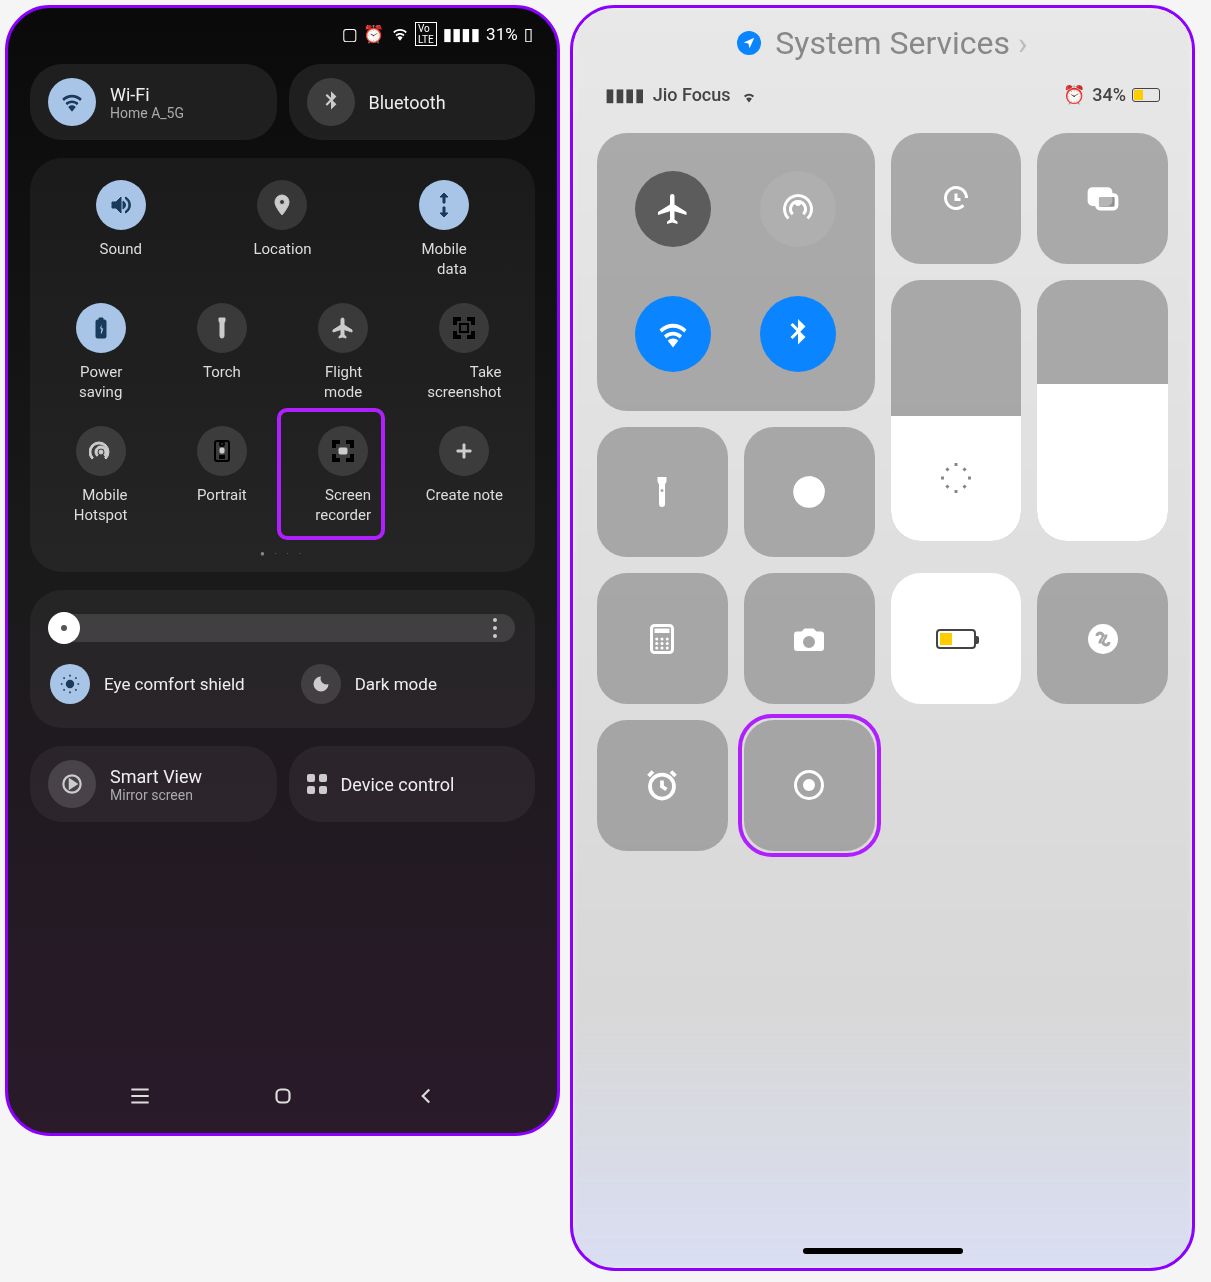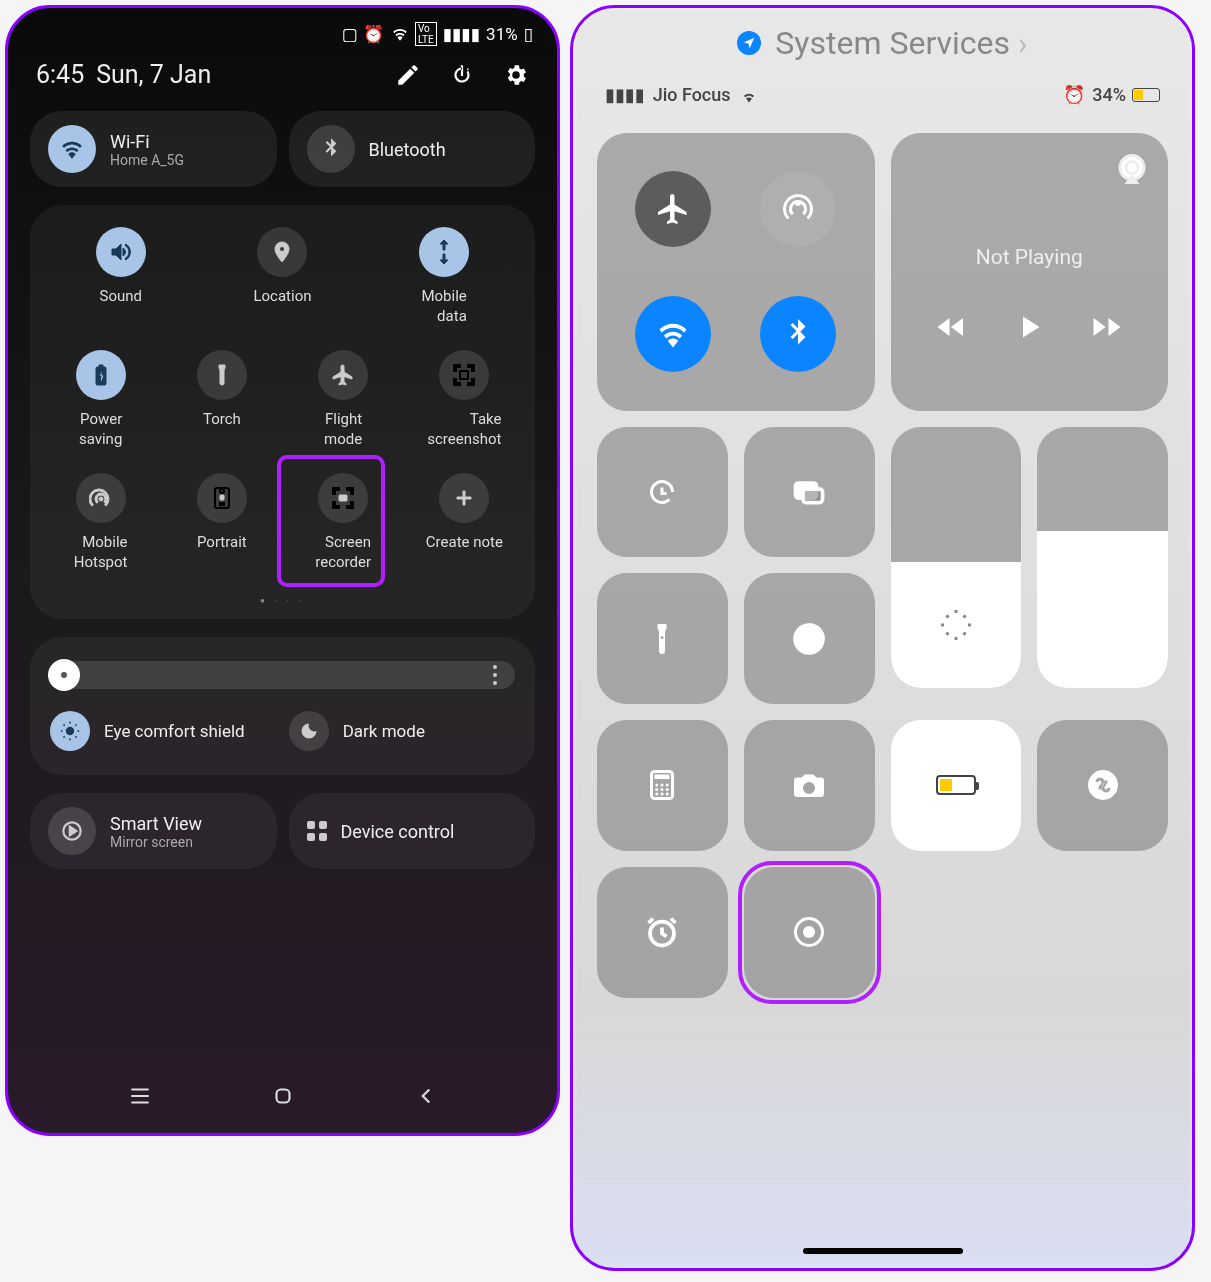--- a/index.html
+++ b/index.html
@@ -29,21 +29,21 @@
 .a-tile-icon.on{background:#a8c5e8}
 .a-tile-icon.off{background:rgba(255,255,255,0.12)}
 .a-tile-icon svg{width:24px;height:24px}
 .a-tile-label{font-size:15px;color:#ddd;text-align:right;line-height:1.3}
 .a-dots{text-align:center;color:#888;font-size:8px;letter-spacing:4px}
 .a-bright{margin:18px 22px 0;background:rgba(255,255,255,0.05);border-radius:32px;padding:24px 20px}
 .a-slider{height:28px;background:rgba(255,255,255,0.12);border-radius:14px;position:relative;margin-bottom:22px}
 .a-slider-thumb{position:absolute;left:3%;top:50%;transform:translate(-50%,-50%);width:32px;height:32px;border-radius:50%;background:#fff}
 .a-slider-dots{position:absolute;right:18px;top:50%;transform:translateY(-50%);display:flex;flex-direction:column;gap:4px}
 .a-slider-dots i{width:4px;height:4px;border-radius:50%;background:#ccc}
-.a-comfort{display:flex;align-items:center;gap:44px}
+.a-comfort{display:flex;align-items:center;gap:56px}
 .a-comfort-item{display:flex;align-items:center;gap:14px;color:#eee;font-size:17px}
 .a-comfort-item .ci{width:40px;height:40px;border-radius:50%;display:flex;align-items:center;justify-content:center}
 .a-comfort-item .ci.on{background:#a8c5e8}
 .a-comfort-item .ci.off{background:rgba(255,255,255,0.12)}
 .a-bottom{margin:18px 22px 0;display:flex;gap:12px}
 .a-nav{position:absolute;bottom:24px;left:0;right:0;display:flex;justify-content:space-around;align-items:center;padding:0 60px}
 .a-nav svg{width:26px;height:26px;stroke:#ddd;fill:none;stroke-width:2}
 .hl{border:4px solid #b020ff;border-radius:10px;position:absolute}
 .hl-android{left:-10px;top:-18px;width:108px;height:132px}
 .i-top{position:relative;text-align:center;padding-top:16px}
@@ -83,37 +83,20 @@
       <svg viewBox="0 0 24 24" width="18" height="18" fill="#fff">
           <path d="M12 21l-3.5-4.5c1-1 2.2-1.5 3.5-1.5s2.5.5 3.5 1.5L12 21zm-6-8c1.7-1.7 3.8-2.5 6-2.5s4.3.8 6 2.5l-1.5 2c-1.3-1.3-2.8-2-4.5-2s-3.2.7-4.5 2L6 13zm-3-4c2.5-2.5 5.6-3.8 9-3.8s6.5 1.3 9 3.8l-1.5 2c-2.1-2.1-4.7-3.2-7.5-3.2s-5.4 1.1-7.5 3.2L3 9z"></path>
         </svg>
     </span>
     <span style="font-size:10px;border:1px solid #fff;padding:0 2px;line-height:1.1">Vo<br>LTE</span>
     <span>▮▮▮▮</span>
     <span>31%</span>
     <span>▯</span>
   </div>
 
-  <div class="a-header">
-    <div>
-      <span class="a-time">6:45</span>
-      <span class="a-time" style="margin-left:8px">Sun, 7 Jan</span>
-    </div>
-    <div class="a-actions">
-      <svg viewBox="0 0 24 24">
-          <path d="M3 17.25V21h3.75L17.81 9.94l-3.75-3.75L3 17.25zM20.71 7.04a1 1 0 000-1.41l-2.34-2.34a1 1 0 00-1.41 0l-1.83 1.83 3.75 3.75 1.83-1.83z"></path>
-        </svg>
-      <svg viewBox="0 0 24 24">
-          <path d="M13 3h-2v10h2V3zm4.83 2.17l-1.42 1.42A7 7 0 1112 5v2a5 5 0 104.24 2.34l1.59-1.17z"></path>
-        </svg>
-      <svg viewBox="0 0 24 24">
-          <path d="M19.14 12.94a7.07 7.07 0 000-1.88l2.03-1.58-2-3.46-2.39.96a7.03 7.03 0 00-1.62-.94L14.8 3h-4l-.36 2.54c-.58.24-1.12.56-1.62.94l-2.39-.96-2 3.46 2.03 1.58a7.07 7.07 0 000 1.88L4.43 14.5l2 3.46 2.39-.96c.5.38 1.04.7 1.62.94L10.8 21h4l.36-2.54c.58-.24 1.12-.56 1.62-.94l2.39.96 2-3.46-2.03-1.58zM12 15.5A3.5 3.5 0 1115.5 12 3.5 3.5 0 0112 15.5z"></path>
-        </svg>
-    </div>
-  </div>
 
   <div class="a-panel">
     <div class="a-qs">
       <div class="a-qs-icon on">
         <svg viewBox="0 0 24 24" fill="#1a3a5a">
             <path d="M12 21l-3.5-4.5c1-1 2.2-1.5 3.5-1.5s2.5.5 3.5 1.5L12 21zm-6-8c1.7-1.7 3.8-2.5 6-2.5s4.3.8 6 2.5l-1.5 2c-1.3-1.3-2.8-2-4.5-2s-3.2.7-4.5 2L6 13zm-3-4c2.5-2.5 5.6-3.8 9-3.8s6.5 1.3 9 3.8l-1.5 2c-2.1-2.1-4.7-3.2-7.5-3.2s-5.4 1.1-7.5 3.2L3 9z"></path>
           </svg>
       </div>
       <div class="a-qs-text">
         <div class="t1">Wi-Fi</div>
@@ -354,39 +337,20 @@
             <path d="M12 21l-3.5-4.5c1-1 2.2-1.5 3.5-1.5s2.5.5 3.5 1.5L12 21zm-6-8c1.7-1.7 3.8-2.5 6-2.5s4.3.8 6 2.5l-1.5 2c-1.3-1.3-2.8-2-4.5-2s-3.2.7-4.5 2L6 13zm-3-4c2.5-2.5 5.6-3.8 9-3.8s6.5 1.3 9 3.8l-1.5 2c-2.1-2.1-4.7-3.2-7.5-3.2s-5.4 1.1-7.5 3.2L3 9z"></path>
           </svg>
         </div>
       <div class="i-conn-btn blue">
           <svg viewBox="0 0 24 24" fill="#fff">
             <path d="M12 2l5 5-3.5 3.5L17 14l-5 5v-7.17L8.41 15.4 7 14l4-4-4-4 1.41-1.41L12 8.17V2z"></path>
           </svg>
         </div>
     </div>
 
-    <div class="i-tile i-media">
-      <span class="i-media-air"><svg width="28" height="28" viewBox="0 0 24 24" fill="none" stroke="#eee" stroke-width="2">
-            <circle cx="12" cy="11" r="8"></circle>
-            <circle cx="12" cy="11" r="4"></circle>
-            <path d="M9 21l3-4 3 4z" fill="#eee"></path>
-          </svg></span>
-      <div class="i-media-title">Not Playing</div>
-      <div class="i-media-ctrl">
-        <svg width="30" height="30" viewBox="0 0 24 24" fill="#ccc">
-            <path d="M11 18V6l-8 6 8 6zm1-6l8 6V6l-8 6z"></path>
-          </svg>
-        <svg width="34" height="34" viewBox="0 0 24 24" fill="#fff">
-            <path d="M8 5v14l11-7z"></path>
-          </svg>
-        <svg width="30" height="30" viewBox="0 0 24 24" fill="#ccc">
-            <path d="M13 6v12l8-6-8-6zM3 6v12l8-6-8-6z"></path>
-          </svg>
-      </div>
-    </div>
 
     <div class="i-tile">
         <svg viewBox="0 0 24 24" fill="#fff">
           <path d="M12 4a8 8 0 018 8h-2a6 6 0 10-1.76 4.24l1.42 1.42A8 8 0 1112 4zm-1 5h2v3h2v2h-4V9z"></path>
         </svg>
       </div>
     <div class="i-tile">
         <svg viewBox="0 0 24 24" fill="none" stroke="#fff" stroke-width="2.5">
           <rect x="3" y="6" width="14" height="10" rx="2"></rect>
           <rect x="8" y="10" width="13" height="9" rx="2" fill="rgba(120,120,120,0.55)"></rect>

